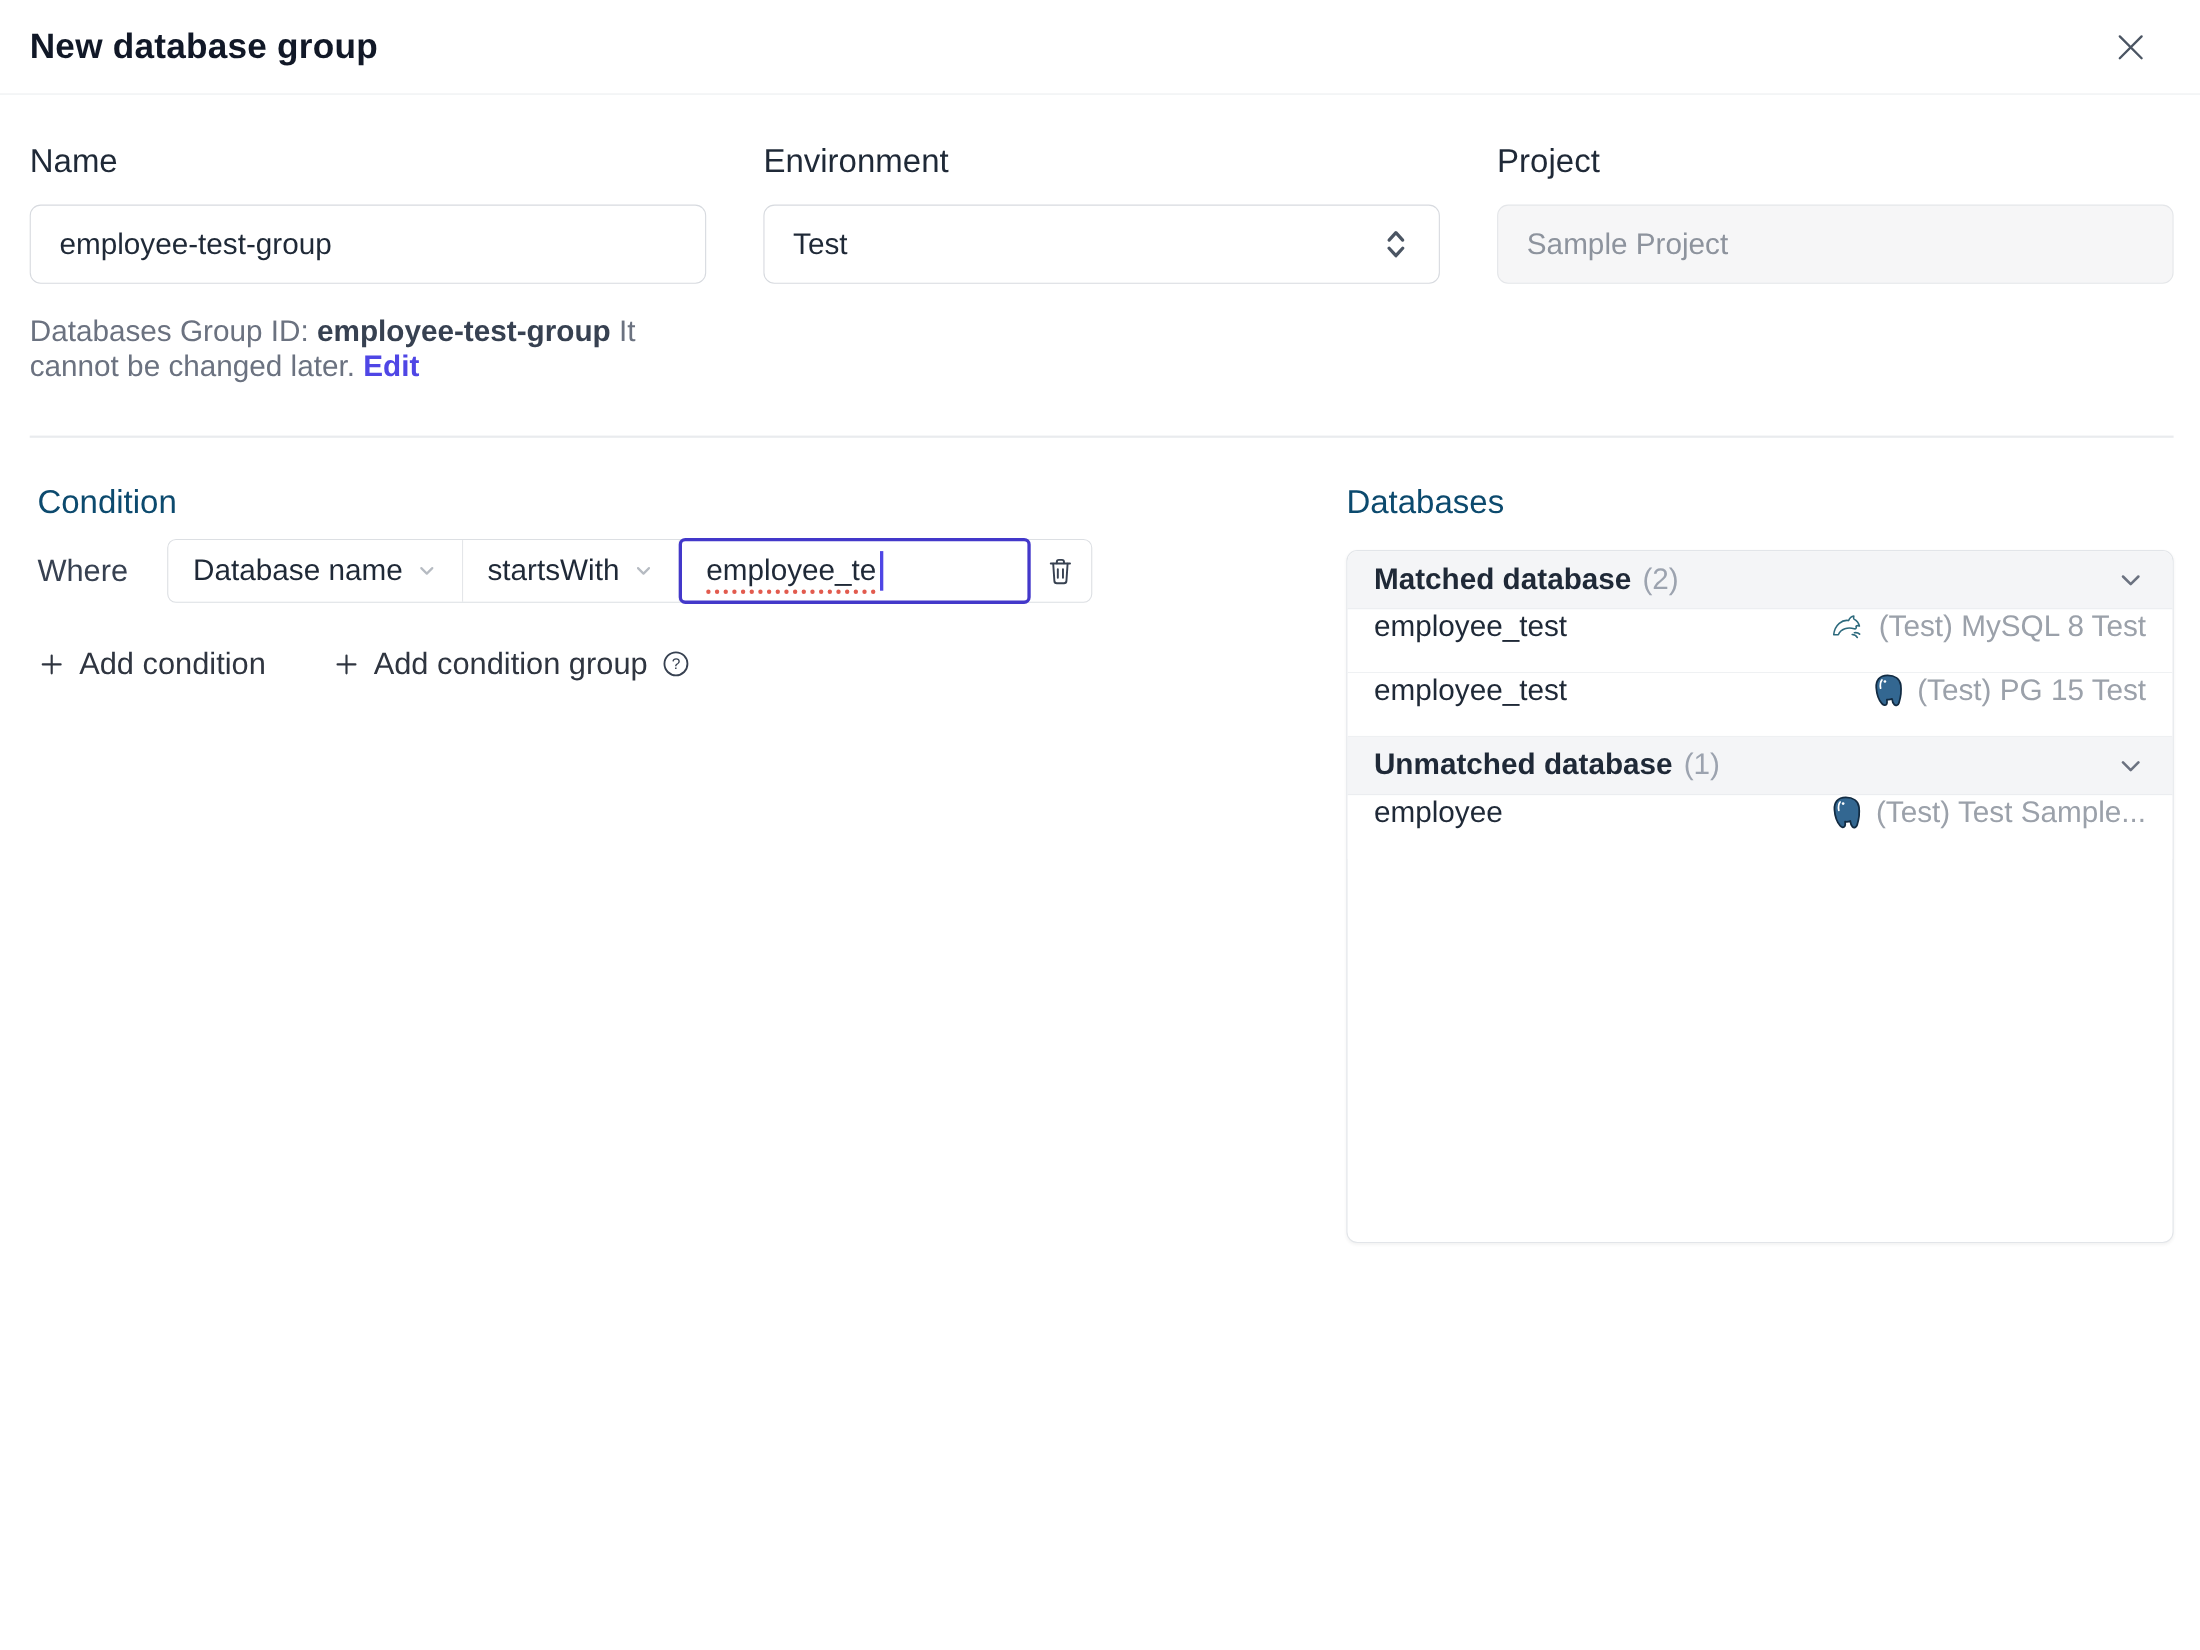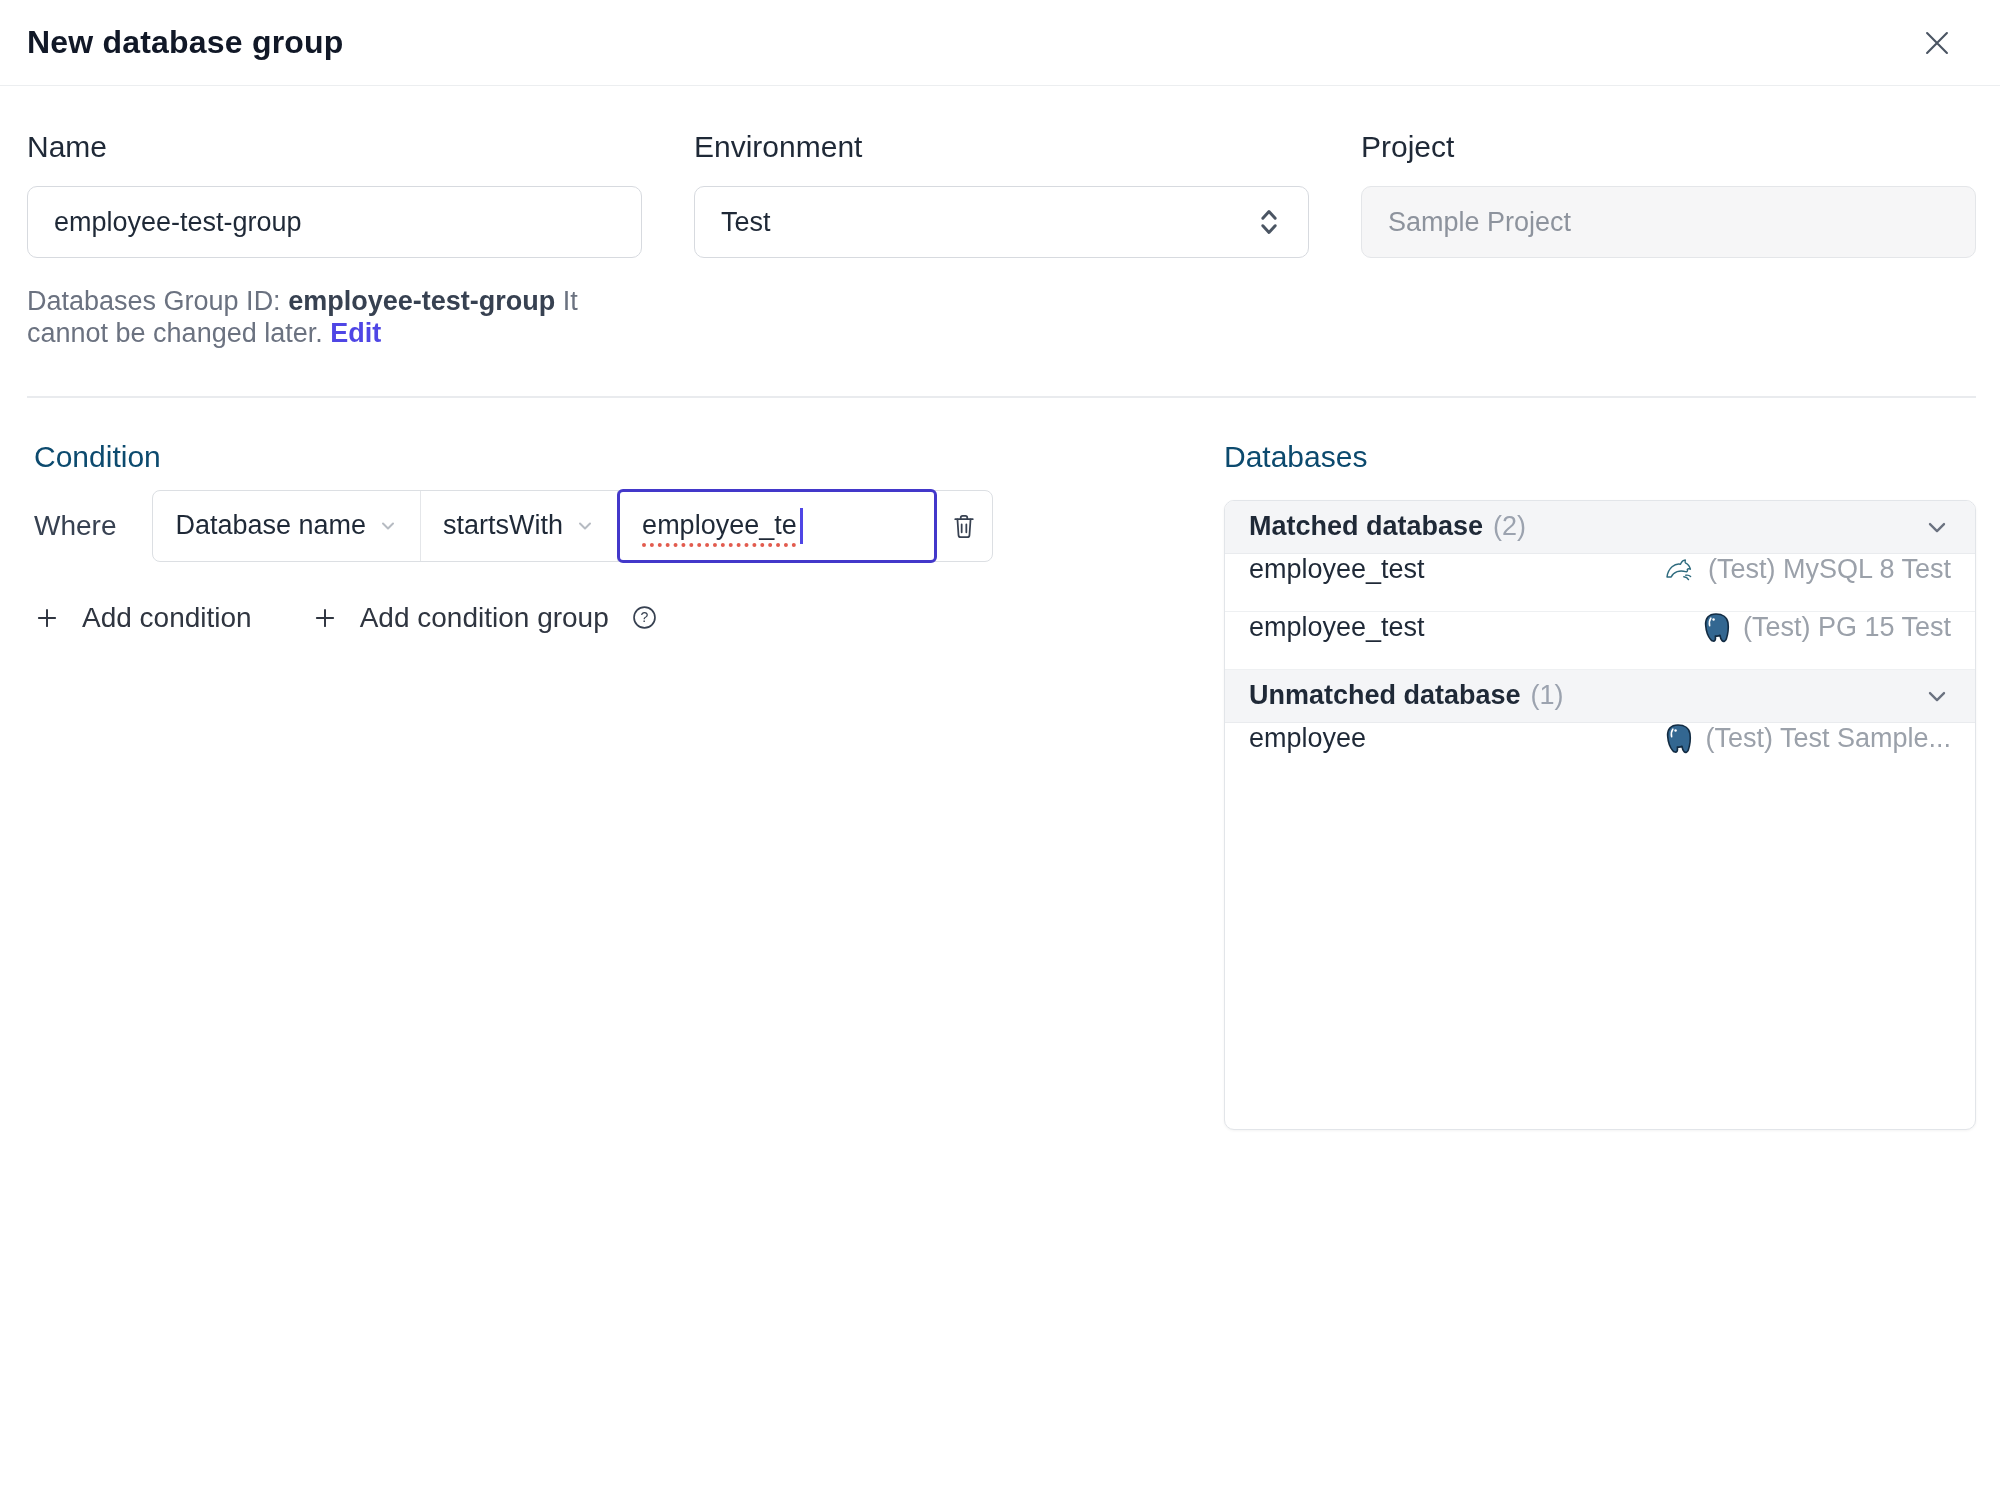--- a/index.html
+++ b/index.html
@@ -32,35 +32,35 @@
   .section-divider { border: none; border-top: 2px solid #e9ebee; margin: 46px 24px 0 27px; }
 
   
   .main { display: flex; padding: 42px 24px 0 27px; column-gap: 64px; }
   .section-heading { font-size: 30px; font-weight: 500; color: #0c4a6e; }
 
   
   .condition-col { flex: 1; padding-left: 7px; }
   .condition-row { display: flex; align-items: center; margin-top: 16px; }
   .where-label { font-size: 28px; color: #374151; margin-right: 36px; }
-  .cond-group { display: flex; align-items: stretch; height: 72px;
+  .cond-group { display: flex; align-items: stretch; height: 58px;
     border: 1px solid #dcdfe3; border-radius: 8px; background: #fff; }
   .cond-cell { display: flex; align-items: center; gap: 12px; padding: 0 22px;
     font-size: 27px; color: #1f2937; border-right: 1px solid #e4e6e9; cursor: pointer; }
   .cond-input { width: 320px; margin: -2px -1px -2px -1px; border: 3px solid #4338ca;
     border-radius: 6px; background: #fff; display: flex; align-items: center;
     padding: 0 22px; font-size: 27px; position: relative; z-index: 2; }
   .cond-input .value-text { text-decoration: underline dotted #e25b4e;
     text-decoration-thickness: 3.5px; text-underline-offset: 9px; }
   .text-caret { display: inline-block; width: 3px; height: 36px;
     background: #4f46e5; margin-left: 3px; }
   .trash-btn { width: 56px; display: flex; align-items: center; justify-content: center;
     background: none; border: none; cursor: pointer; }
   .add-row { display: flex; align-items: center; gap: 60px; margin-top: 40px; }
-  .add-btn { display: flex; align-items: center; gap: 22px; background: none; border: none;
+  .add-btn { display: flex; align-items: center; gap: 12px; background: none; border: none;
     font-size: 28px; color: #2f3540; cursor: pointer; font-family: inherit; }
 
   
   .databases-col { width: 752px; flex: none; }
   .db-panel { margin-top: 26px; border: 1px solid #e2e5e9; border-radius: 10px;
     height: 630px; overflow: hidden; background: #fff;
     box-shadow: 0 1px 3px rgba(0,0,0,.05); }
   .db-header { height: 53px; background: #f4f5f7; display: flex; align-items: center;
     justify-content: space-between; padding: 0 24px; cursor: pointer;
     border-bottom: 1px solid #e9ebee; }

